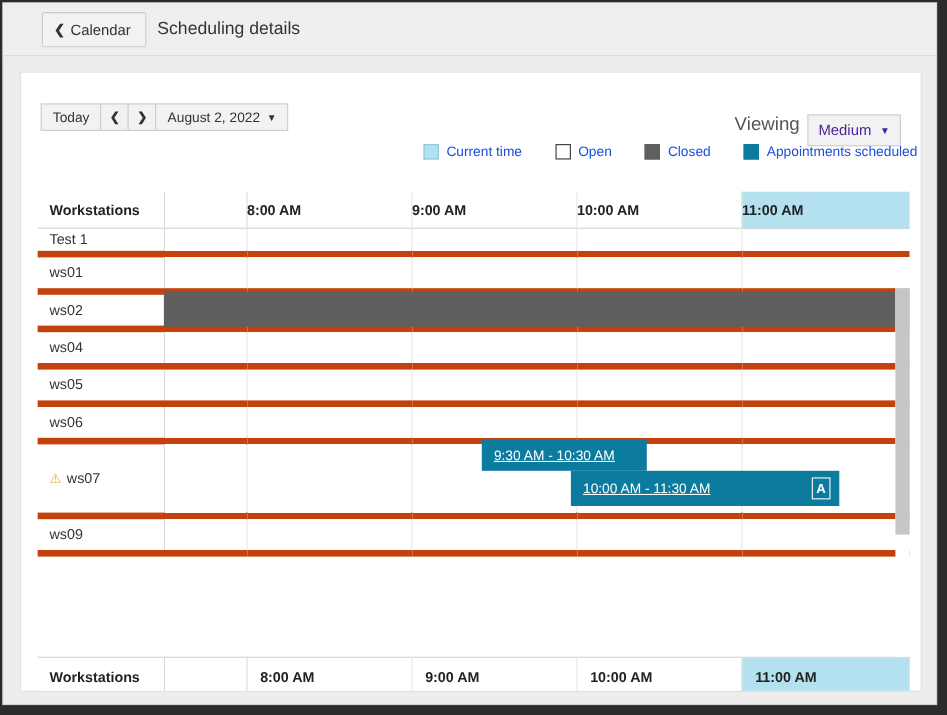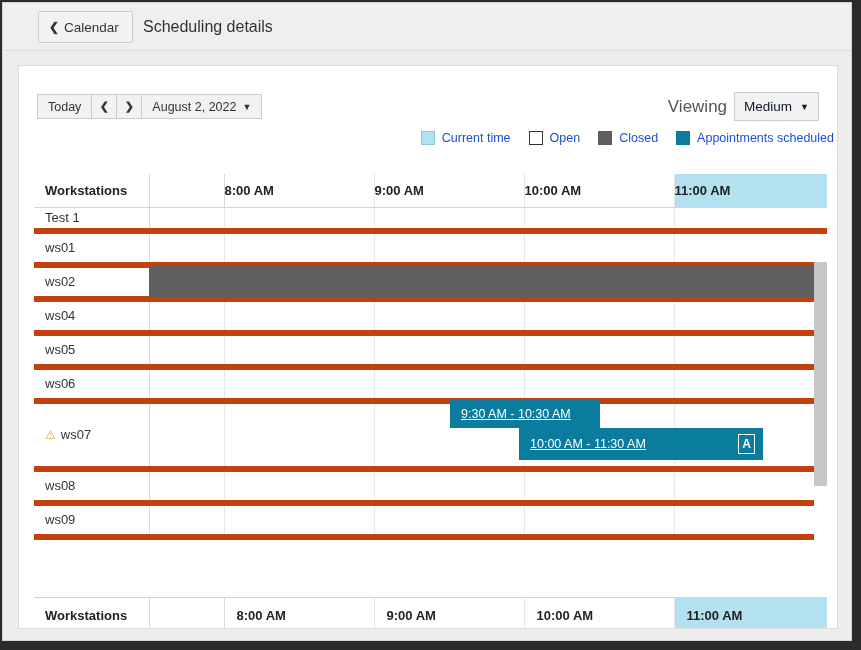--- a/index.html
+++ b/index.html
@@ -56,29 +56,29 @@
   }
   .tbtn:first-child{margin-left:0;}
   .tbtn.arrow{padding:0;width:26px;font-weight:bold;font-size:11px;}
   .tbtn .caret{margin-left:6px;font-size:9px;}
   #viewing-wrap{position:absolute;right:18px;top:26px;display:flex;align-items:center;gap:7px;}
   #viewing-label{font-size:17px;color:#555;}
   #viewing-select{
     box-sizing:border-box;height:29px;min-width:75px;
     background:#f2f2f2;border:1px solid #cccccc;
     display:flex;align-items:center;justify-content:space-between;
-    padding:0 9px;font-size:13.5px;color:#0f172a;cursor:pointer;gap:8px;
+    padding:0 9px;font-size:13.5px;color:#4c1d95;cursor:pointer;gap:8px;margin-top:12px;
   }
   #viewing-select .caret{font-size:9px;}
   
   #legend{
     position:absolute;right:3px;top:65px;
     display:flex;align-items:center;gap:0;
   }
-  .lg-item{display:flex;align-items:center;margin-left:18px;}
+  .lg-item{display:flex;align-items:center;margin-left:30px;}
   .lg-item:first-child{margin-left:0;}
   .lg-sw{width:14px;height:14px;border:1px solid #888;margin-right:7px;box-sizing:border-box;}
   .lg-txt{font-size:12.5px;color:#1d4ed8;}
   
   #gridwrap{
     position:absolute;left:15px;top:108px;width:793px;height:423px;
     overflow:hidden;
   }
   table.sched{border-collapse:collapse;table-layout:fixed;width:793px;}
   table.sched th,table.sched td{
@@ -275,41 +275,33 @@
             <td class="wscol">
               <span class="warn">⚠</span><span>ws07</span>
             </td>
             <td class="slot"></td>
                 <td class="slot"></td>
             <td class="slot"></td>
                 <td class="slot"></td>
             <td class="slot last"></td>
           </tr>
           <tr class="bodyrow" style="height:34px">
-            <td class="wscol"><span>ws08</span></td>
-            <td class="slot"></td>
-                <td class="slot"></td>
-            <td class="slot"></td>
-                <td class="slot"></td>
-            <td class="slot last"></td>
-          </tr>
-          <tr class="bodyrow" style="height:34px">
             <td class="wscol"><span>ws09</span></td>
             <td class="slot"></td>
                 <td class="slot"></td>
             <td class="slot"></td>
                 <td class="slot"></td>
             <td class="slot last"></td>
           </tr>
         </tbody>
       </table>
 
       <div id="blocks">
         <div class="closed-block" style="left:115px;top:91px;width:678px;height:32px;"></div>
-        <div class="appt" style="left:416px;top:226px;width:150px;height:28px;">
+        <div class="appt" style="left:404px;top:226px;width:150px;height:28px;">
           <span class="ttl">9:30 AM - 10:30 AM</span>
         </div>
         <div class="appt" style="left:485px;top:254px;width:244px;height:32px;">
           <span class="ttl">10:00 AM - 11:30 AM</span>
           <span class="badge">A</span>
         </div>
       </div>
     </div>
 
     <div id="footrow">

